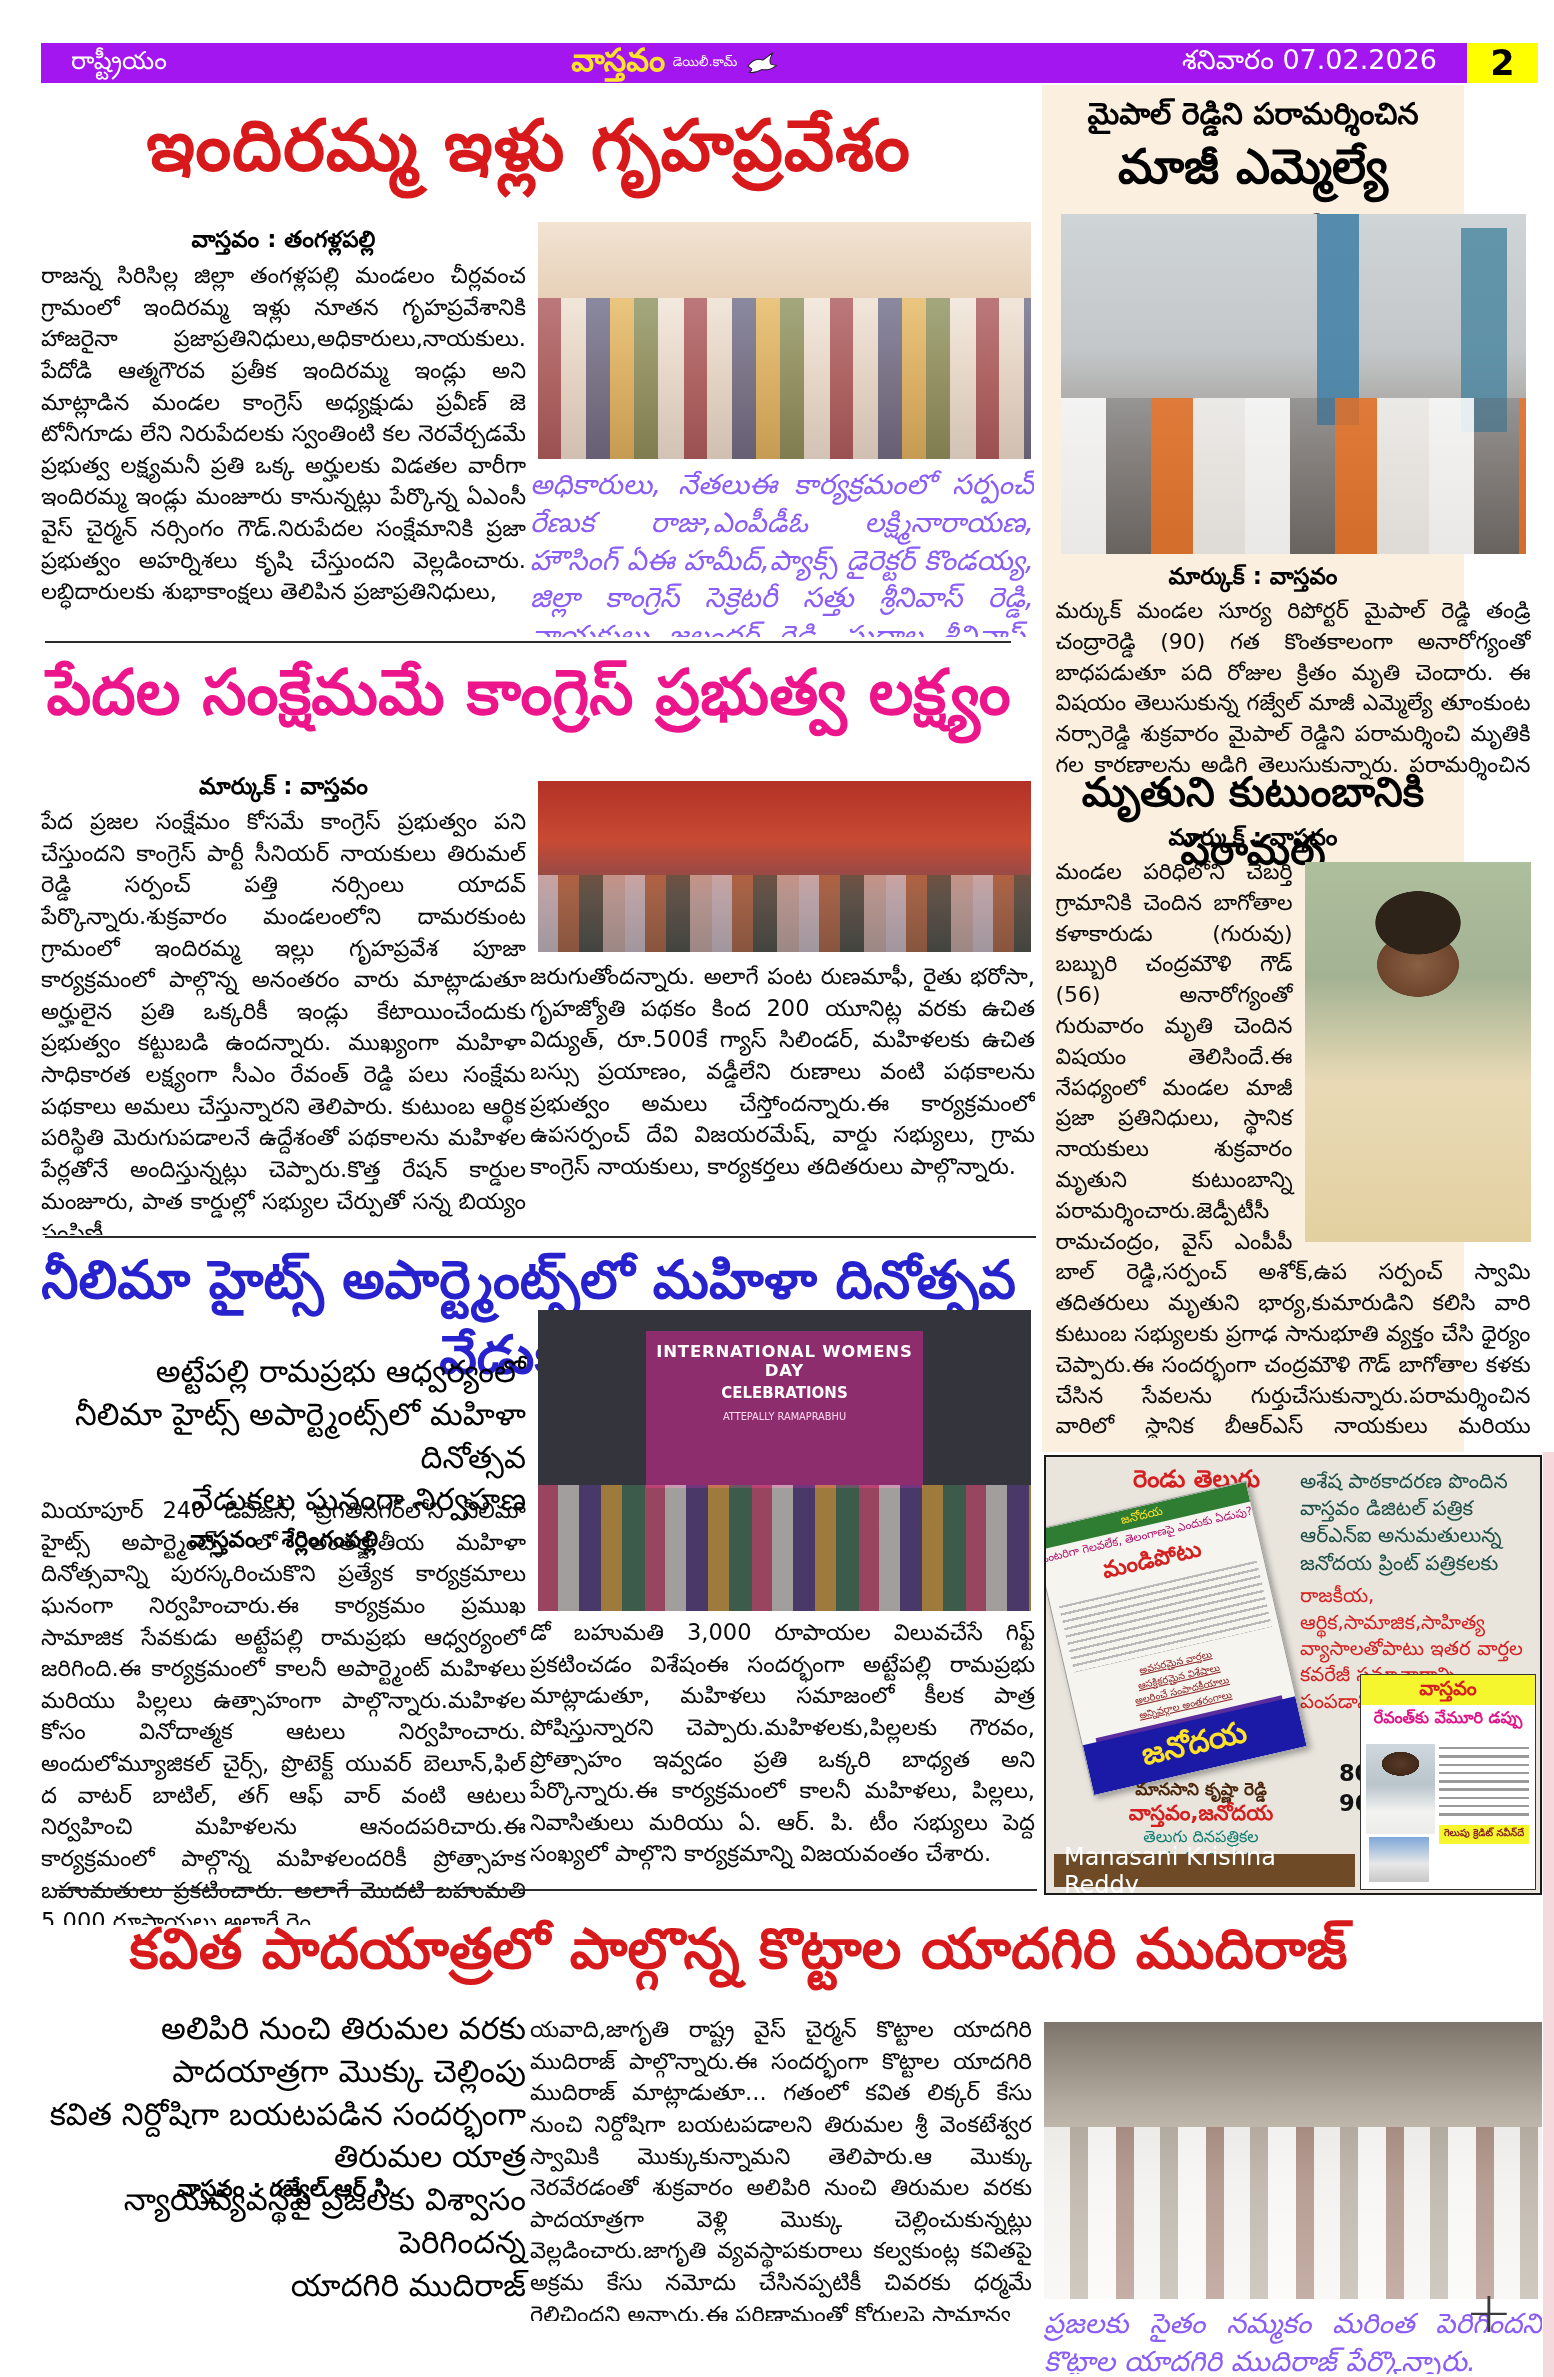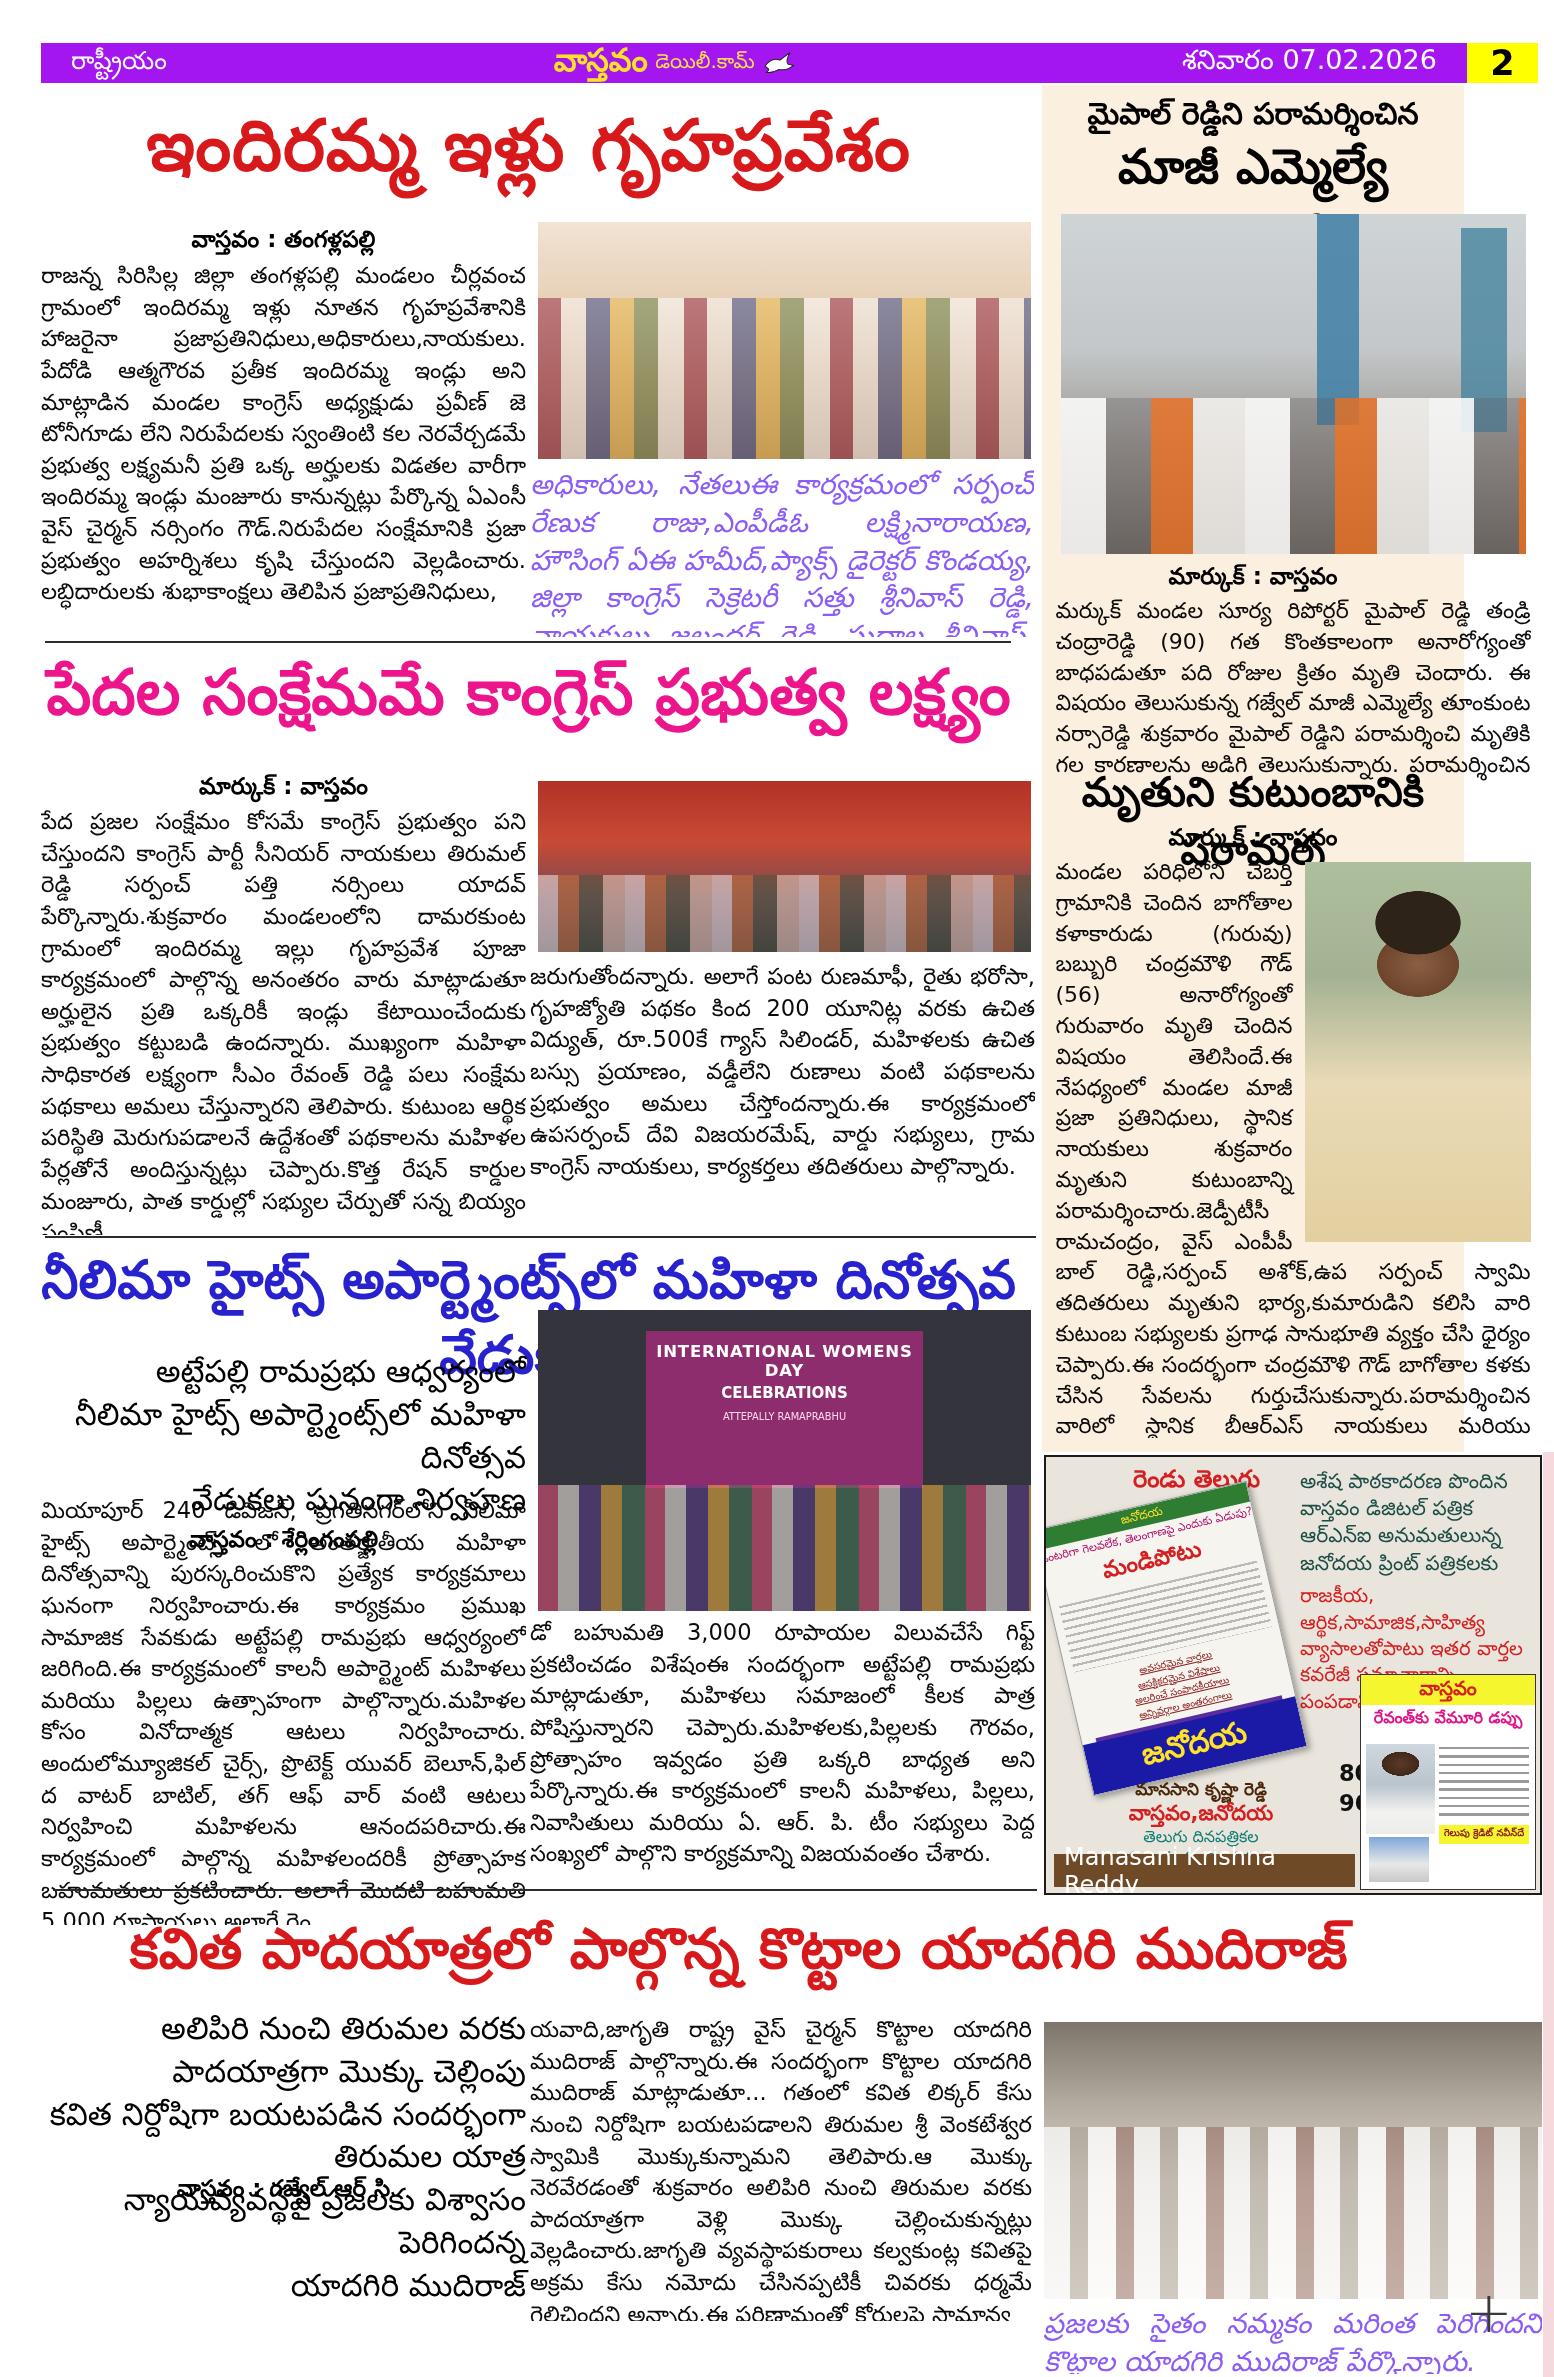--- a/index.html
+++ b/index.html
@@ -12,21 +12,21 @@
   .subhead{font-size:31px;font-weight:normal;color:#000;text-align:right;line-height:1.38;}
   .caption{font-size:28px;line-height:1.35;color:#8b5cf6;text-align:justify;overflow:hidden;font-style:italic;}
   .rule{position:absolute;height:1.5px;background:#2b2b2b;}
 
   
   #masthead{position:absolute;left:41px;top:43px;width:1426px;height:40px;background:#A316F0;
             display:flex;align-items:center;justify-content:space-between;padding:0 30px;box-sizing:border-box;}
   #masthead .m-left{color:#fff;font-size:25px;}
   #masthead .m-brand{display:flex;align-items:center;gap:7.5px;}
   #masthead .brand-main{color:#FFE229;font-size:32px;font-weight:bold;}
-  #masthead .brand-suffix{color:#fde047;font-size:20px;}
+  #masthead .brand-suffix{color:#ffffff;font-size:13px;}
   #masthead .m-date{color:#fff;font-size:27px;}
   #pageno{position:absolute;left:1467px;top:43px;width:71px;height:40px;background:#FFFF00;
           display:flex;align-items:center;justify-content:center;font-size:35px;color:#000;font-weight:bold;}
 
   
   #hlA{left:22.6px;top:104px;width:1012px;font-size:71px;font-weight:bold;color:#D8191B;letter-spacing:0.8px;}
   #hlB{left:22.6px;top:656px;width:1012px;font-size:63px;font-weight:bold;color:#EC158C;}
   #hlC{left:22.6px;top:1249px;width:1012px;font-size:53px;font-weight:bold;color:#2722CE;}
   #hlD{left:41px;top:1916px;width:1395px;font-size:56px;font-weight:bold;color:#D8191B;}
 

